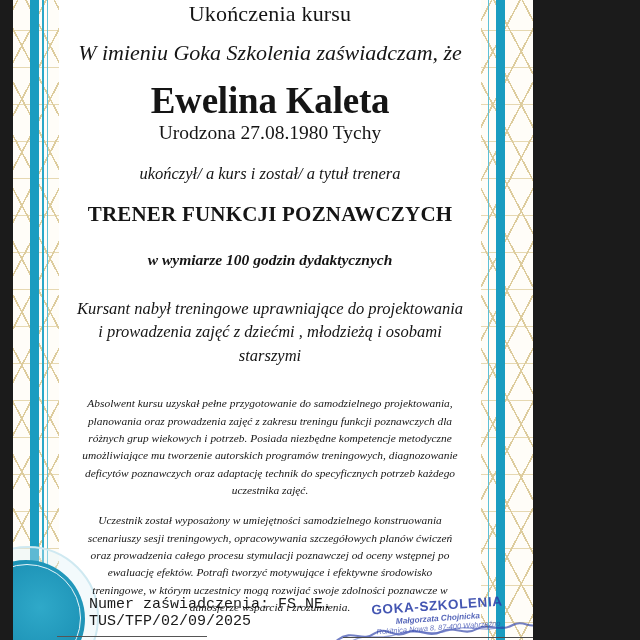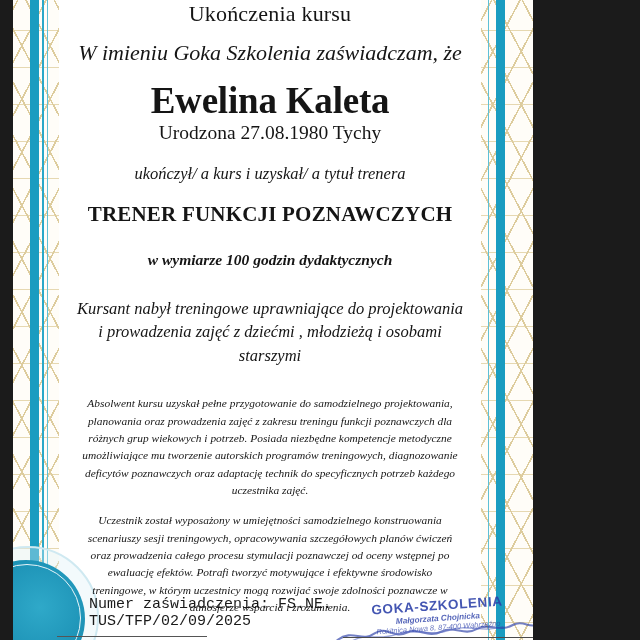--- a/index.html
+++ b/index.html
@@ -321,21 +321,21 @@
     <div class="content">
 
       <div class="title-sub">Ukończenia kursu</div>
 
       <div class="attest">W imieniu Goka Szkolenia zaświadczam, że</div>
 
       <div class="recipient">Ewelina Kaleta</div>
 
       <div class="birth">Urodzona 27.08.1980 Tychy</div>
 
-      <div class="completed">ukończył/ a kurs i uzyskał/ a tytuł trenera</div>
+      <div class="completed">ukończył/ a kurs i został/ a tytuł trenera</div>
 
       <div class="course-title">TRENER FUNKCJI POZNAWCZYCH</div>
 
       <div class="hours">w wymiarze 100 godzin dydaktycznych</div>
 
       <div class="competence">
         <div>Kursant nabył treningowe uprawniające do projektowania</div>
         <div>i prowadzenia zajęć z dziećmi , młodzieżą i osobami starszymi</div>
       </div>
 

